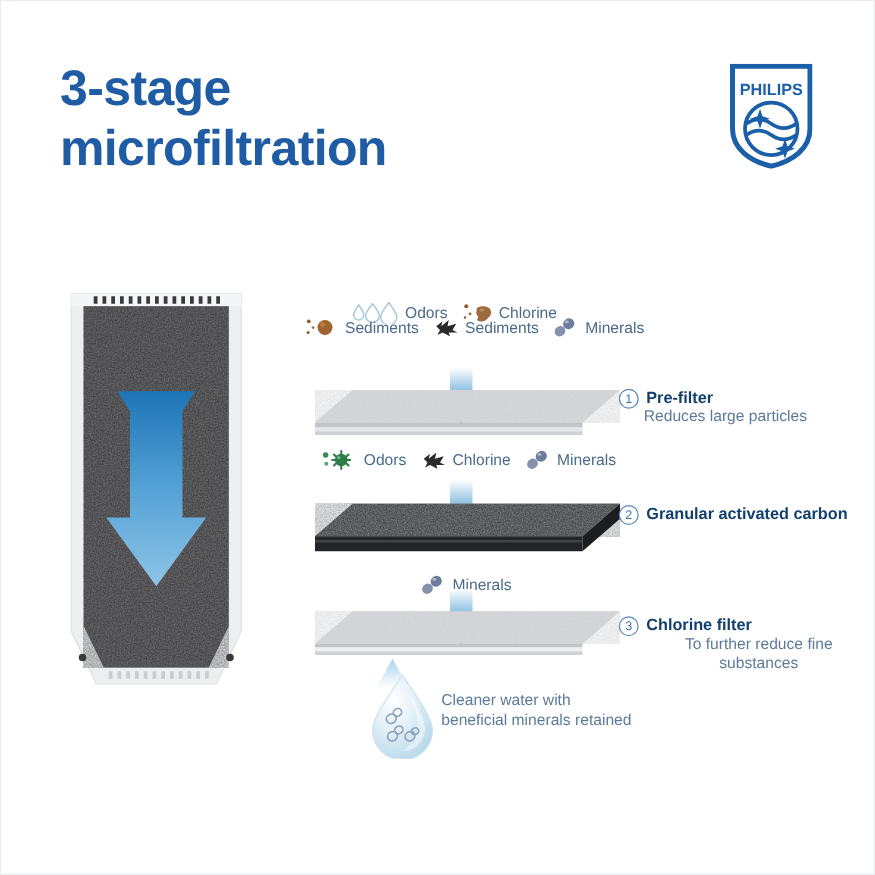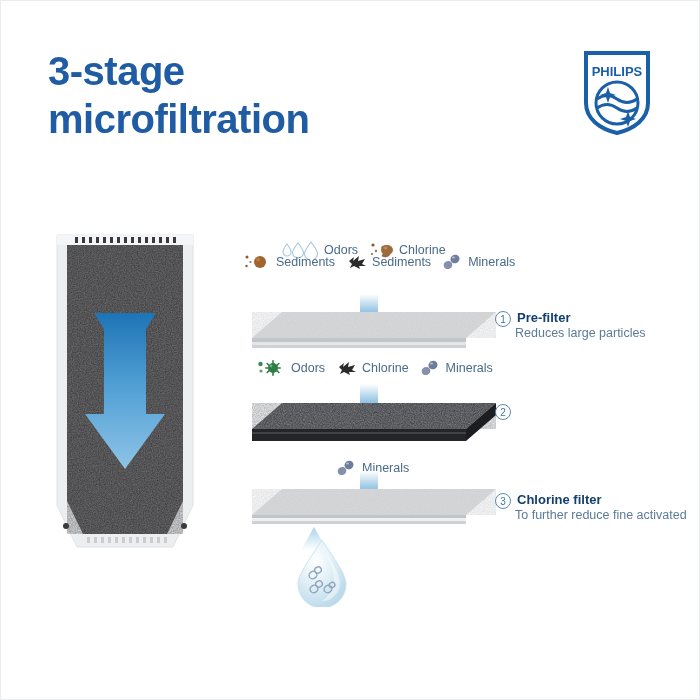--- a/index.html
+++ b/index.html
@@ -284,20 +284,21 @@
     <path d="M34 4 H248 L218 30 H4 Z" fill="#2c2e31"></path>
     <path d="M34 4 H248 L218 30 H4 Z" filter="url(#grainDark2)"></path>
     <path d="M4 30 H218 L218 42 H4 Z" fill="#232528"></path>
     <path d="M4 33 H218 L218 35 H4 Z" fill="#55585c" opacity="0.6"></path>
     <path d="M218 30 L248 4 L248 16 L218 42 Z" fill="#1b1d20"></path>
   </svg>
 
   <div class="stage-text" style="left:494px;top:402px;">
     <div class="stage-head">
       <span class="stage-num">2</span>
+      <span>Granular activated carbon</span>
     </div>
   </div>
 
   <div class="legend-row" style="left:335px;top:458px;">
     <div class="legend-item">
       <svg class="ico" width="22" height="18" viewBox="0 0 22 18">
         <ellipse cx="6" cy="12" rx="4.4" ry="4" fill="#8490ac" transform="rotate(-30 6 12)"></ellipse>
         <ellipse cx="13" cy="6" rx="4.6" ry="4.2" fill="#6f7d9d" transform="rotate(-30 13 6)"></ellipse>
         <ellipse cx="11.5" cy="4.5" rx="1.6" ry="1.1" fill="#c3cadb" opacity="0.8"></ellipse>
       </svg>
@@ -338,21 +339,21 @@
       </linearGradient>
     </defs>
     <path d="M15 1 L28 24 H2 Z" fill="url(#ag4)"></path>
   </svg>
 
   <div class="stage-text" style="left:494px;top:491px;">
     <div class="stage-head">
       <span class="stage-num">3</span>
       <span>Chlorine filter</span>
     </div>
-    <div class="stage-desc">To further reduce fine activated</div>
+    <div class="stage-desc">To further reduce fine substances</div>
   </div>
 
   <div id="drop-wrap">
     <svg width="60" height="70" viewBox="0 0 60 70">
       <defs>
         <radialGradient id="dropG" cx="36%" cy="30%" r="75%">
           <stop offset="0%" stop-color="#ffffff"></stop>
           <stop offset="45%" stop-color="#e4f1f8"></stop>
           <stop offset="100%" stop-color="#b9d9ea"></stop>
         </radialGradient>
@@ -363,14 +364,16 @@
         <ellipse cx="21" cy="38" rx="4" ry="3.6" fill="none" stroke="#8ea5bd" stroke-width="1.4" transform="rotate(-30 21 38)"></ellipse>
         <ellipse cx="26" cy="33" rx="3.4" ry="3" fill="none" stroke="#8ea5bd" stroke-width="1.4" transform="rotate(-30 26 33)"></ellipse>
         <ellipse cx="22" cy="52" rx="4" ry="3.6" fill="none" stroke="#8ea5bd" stroke-width="1.4" transform="rotate(-30 22 52)"></ellipse>
         <ellipse cx="27" cy="47" rx="3.4" ry="3" fill="none" stroke="#8ea5bd" stroke-width="1.4" transform="rotate(-30 27 47)"></ellipse>
         <ellipse cx="36" cy="52" rx="4" ry="3.6" fill="none" stroke="#8ea5bd" stroke-width="1.4" transform="rotate(-30 36 52)"></ellipse>
         <ellipse cx="40" cy="48" rx="3" ry="2.6" fill="none" stroke="#8ea5bd" stroke-width="1.4" transform="rotate(-30 40 48)"></ellipse>
       </g>
     </svg>
   </div>
 
+  <div id="drop-text">Cleaner water with
+beneficial minerals retained</div>
 
 </div>
 
 </body></html>

